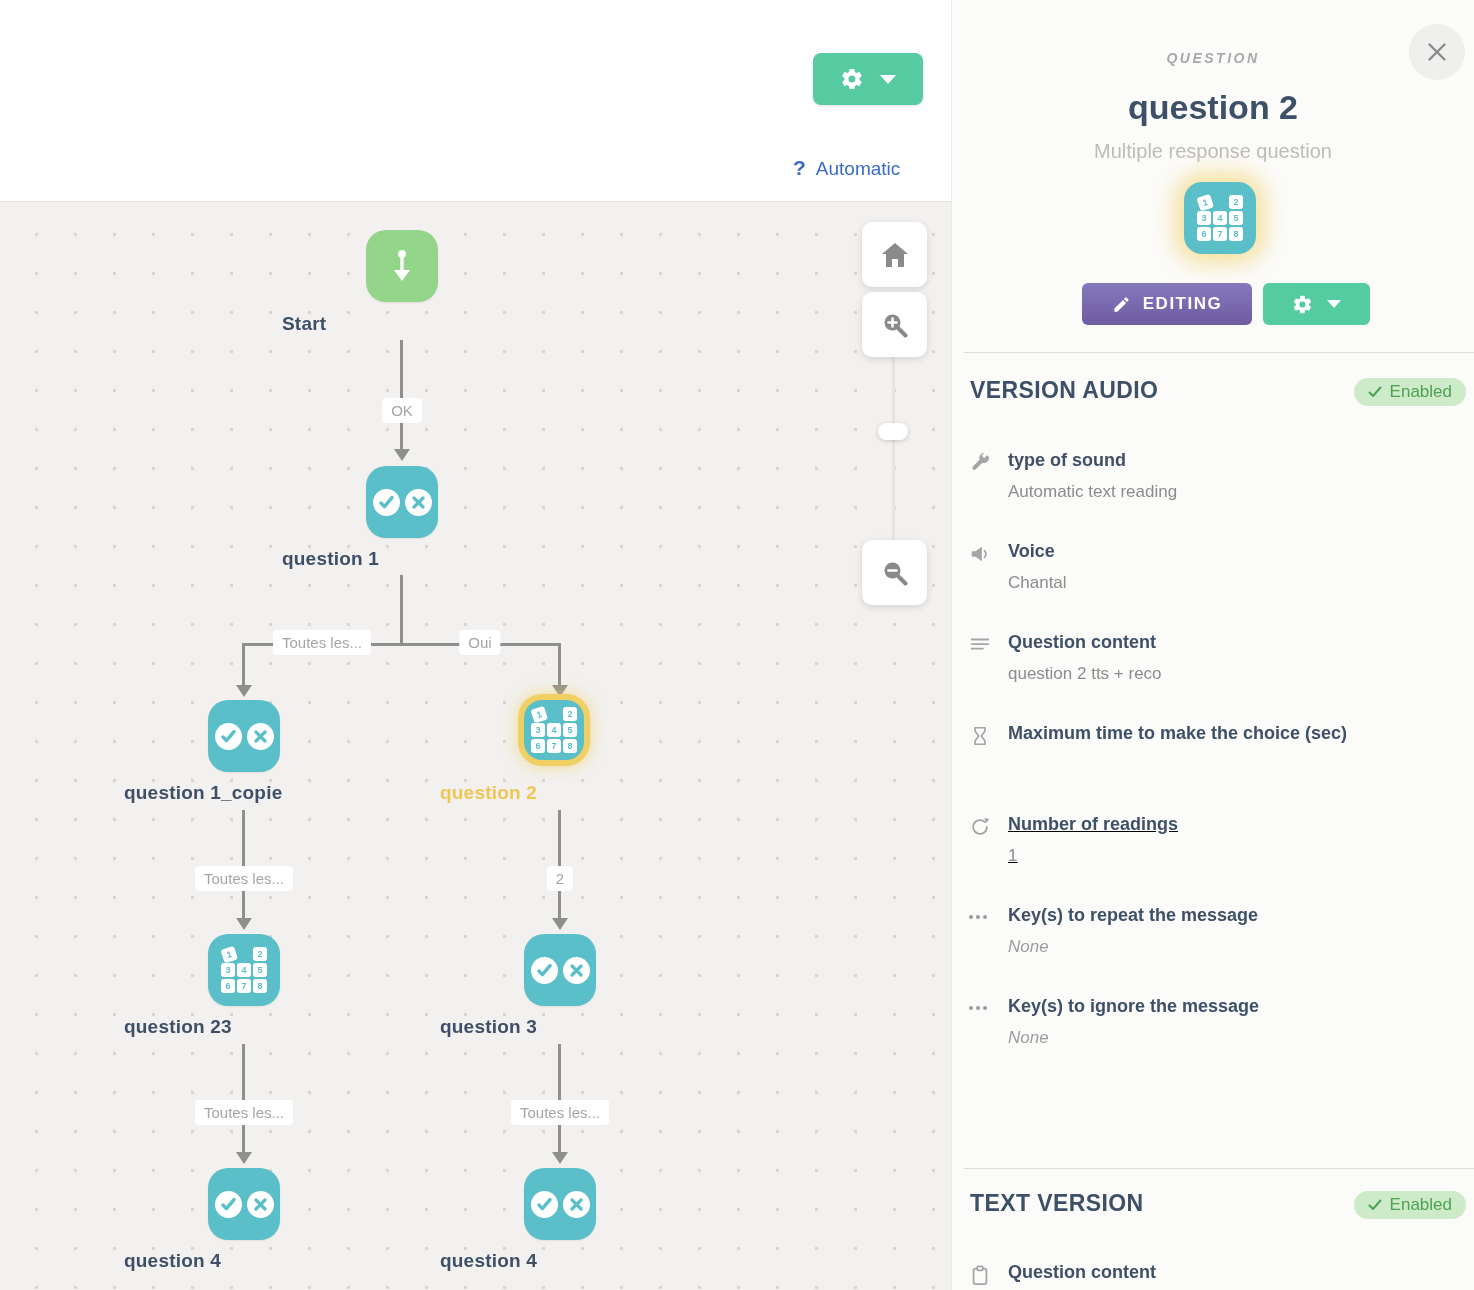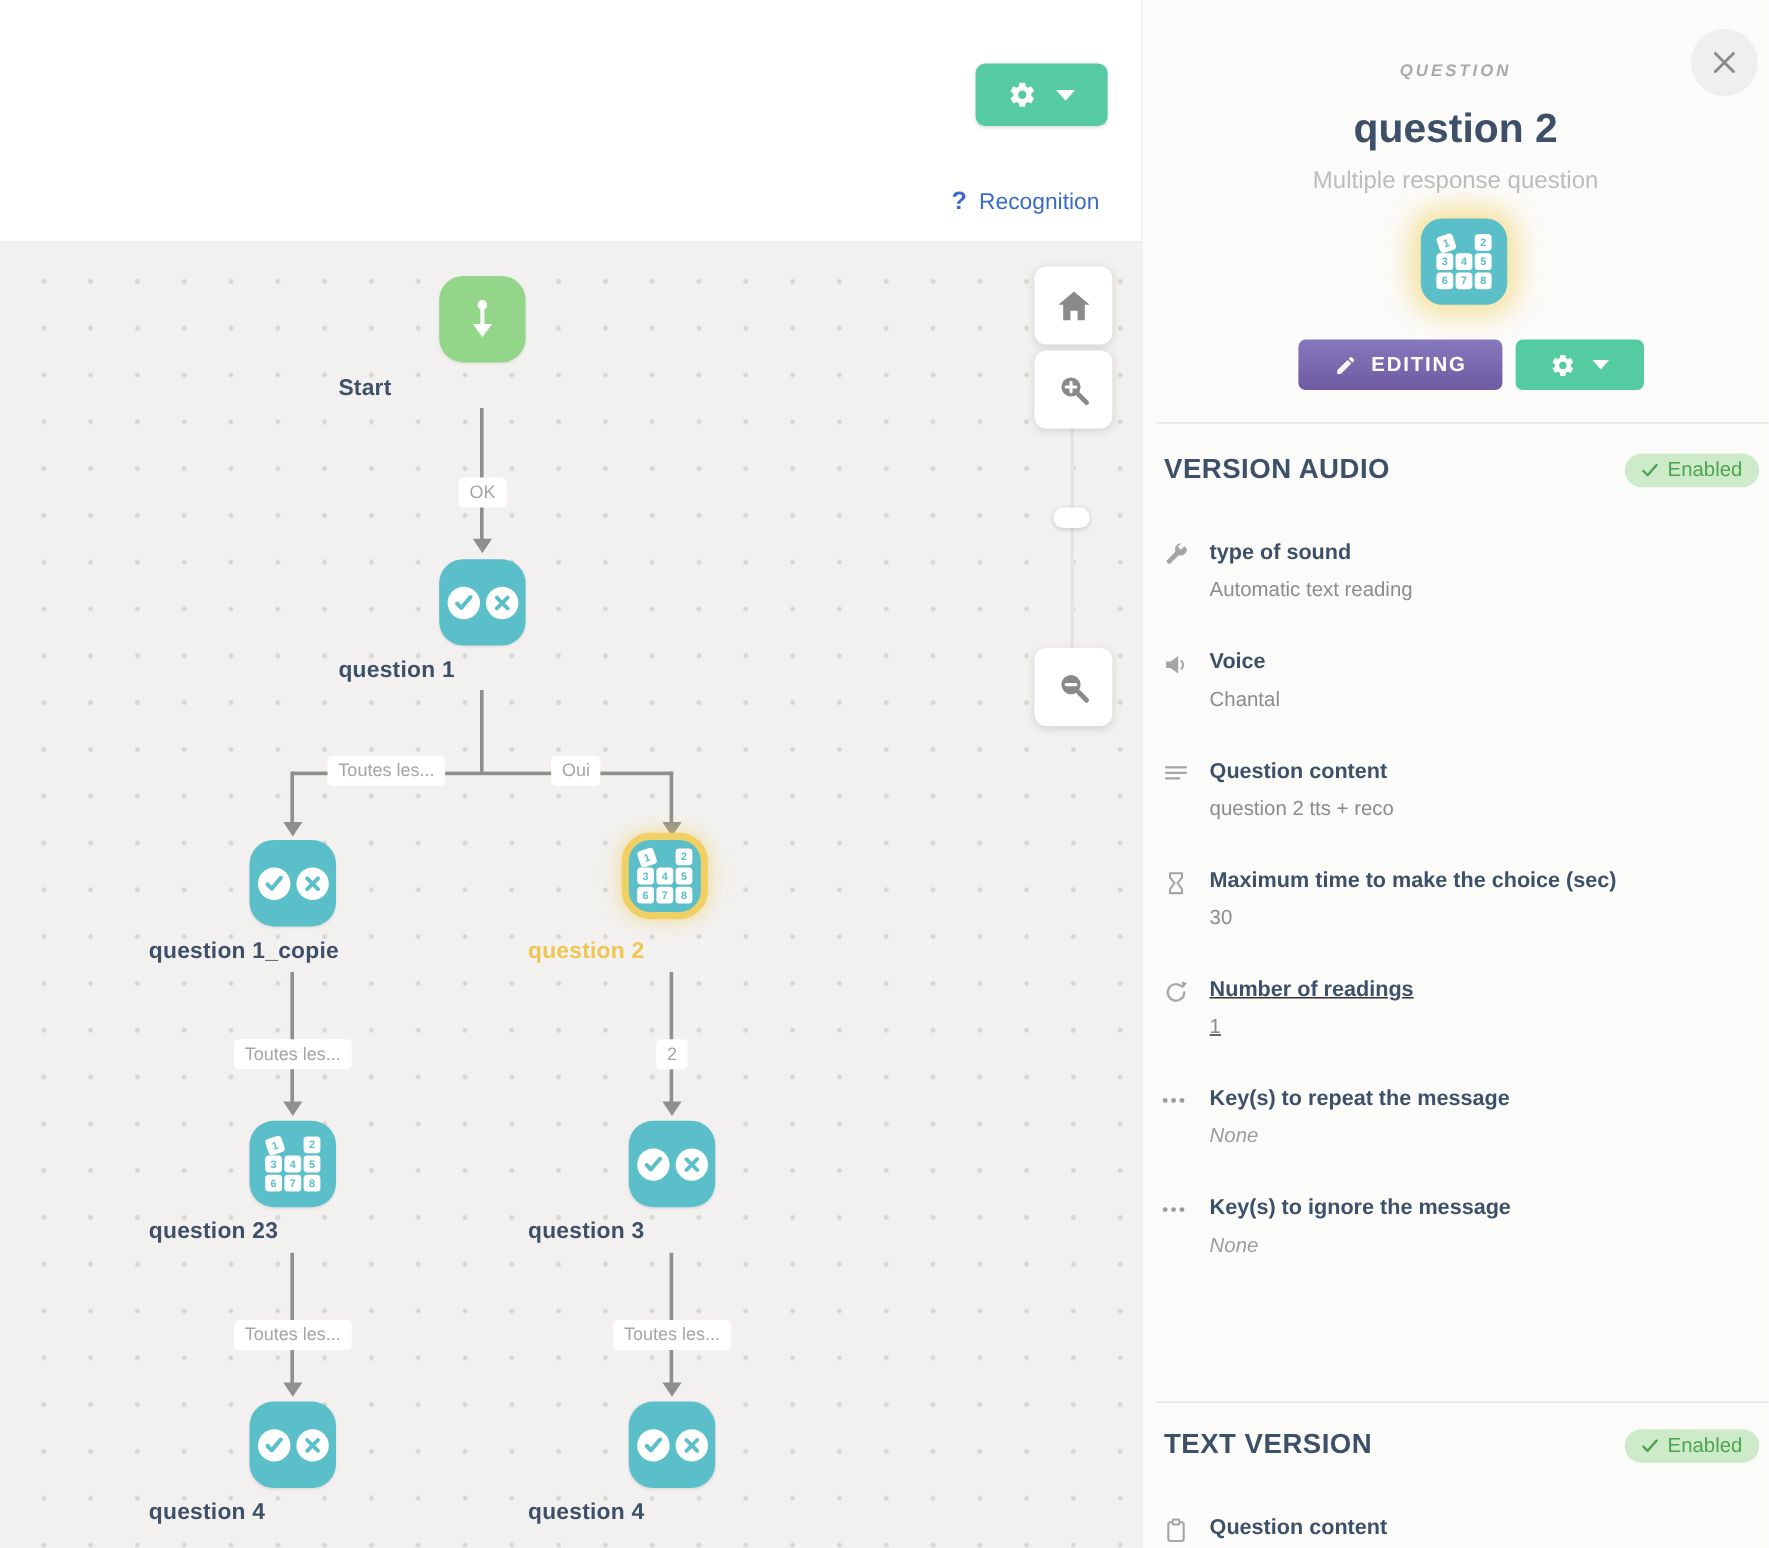--- a/index.html
+++ b/index.html
@@ -289,21 +289,21 @@
 
     <div class="canvas-header">
       <div class="settings-btn">
         <svg width="24" height="24" viewBox="0 0 24 24">
           <path d="M19.4 13c.04-.32.06-.66.06-1s-.02-.68-.06-1l2.1-1.65a.5.5 0 0 0 .12-.64l-2-3.46a.5.5 0 0 0-.6-.22l-2.49 1a7.3 7.3 0 0 0-1.73-1l-.38-2.65A.5.5 0 0 0 13.9 2h-4a.5.5 0 0 0-.5.42l-.38 2.65c-.63.26-1.2.6-1.73 1l-2.49-1a.5.5 0 0 0-.6.22l-2 3.46a.5.5 0 0 0 .12.64L4.4 11c-.04.32-.06.66-.06 1s.02.68.06 1l-2.1 1.65a.5.5 0 0 0-.12.64l2 3.46c.13.22.39.3.6.22l2.49-1c.53.4 1.1.74 1.73 1l.38 2.65c.04.24.25.42.5.42h4c.25 0 .46-.18.5-.42l.38-2.65c.63-.26 1.2-.6 1.73-1l2.49 1c.21.08.47 0 .6-.22l2-3.46a.5.5 0 0 0-.12-.64L19.4 13zM11.9 15.5a3.5 3.5 0 1 1 0-7 3.5 3.5 0 0 1 0 7z" fill="#fff"></path>
         </svg>
         <span class="caret-down"></span>
       </div>
       <div class="assistance">
         <span class="qmark">?</span>
-        <span class="alabel">Recognition</span>
+        <span class="alabel">Automatic</span>
       </div>
     </div>
   </div>
 
   <div class="panel">
 
     <div class="close-btn">
       <svg width="20" height="20" viewBox="0 0 20 20">
         <path d="M2.5 2.5l15 15M17.5 2.5l-15 15" stroke="#8a8a8a" stroke-width="2.4" stroke-linecap="round"></path>
       </svg>
@@ -381,21 +381,20 @@
       <div class="pvalue">question 2 tts + reco</div>
     </div>
 
     <div class="prow" style="top:723px;">
       <span class="picon">
         <svg width="22" height="22" viewBox="0 0 24 24">
             <path d="M6.5 3h11v3.6L13.4 12l4.1 5.4V21h-11v-3.6L10.6 12 6.5 6.6V3z" fill="none" stroke="#a5a5a5" stroke-width="1.9" stroke-linejoin="round"></path>
           </svg>
       </span>
       <div class="plabel">Maximum time to make the choice (sec)</div>
-      <div class="pvalue">30</div>
     </div>
 
     <div class="prow" style="top:814px;text-decoration:underline;">
       <span class="picon">
         <svg width="22" height="22" viewBox="0 0 24 24">
             <path d="M19.5 12a7.5 7.5 0 1 1-2.2-5.3" fill="none" stroke="#a5a5a5" stroke-width="2" stroke-linecap="round"></path>
             <polygon points="17,2 22,3.5 18.3,8" fill="#a5a5a5"></polygon>
           </svg>
       </span>
       <div class="plabel">Number of readings</div>

